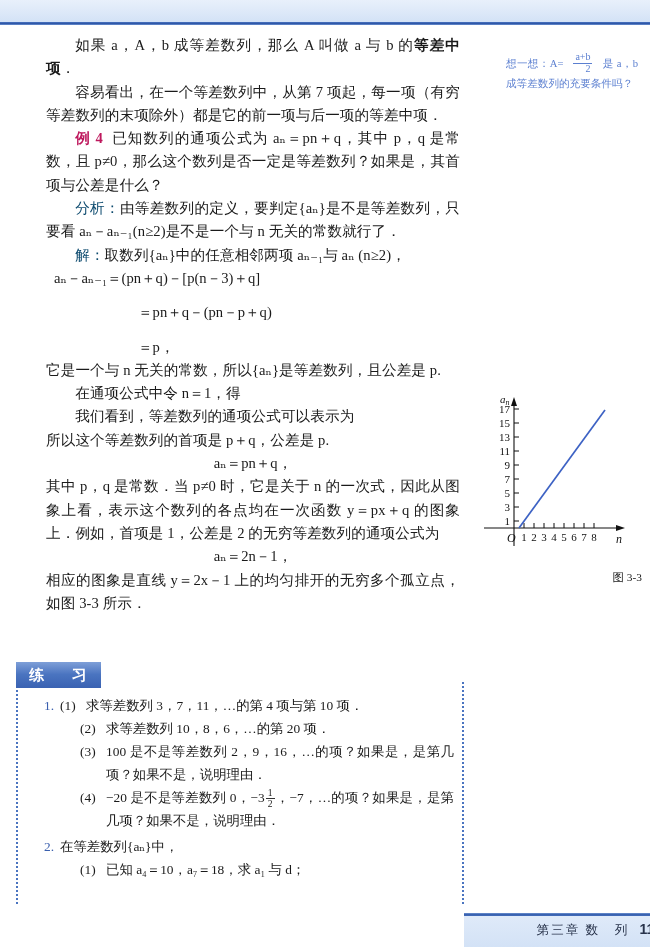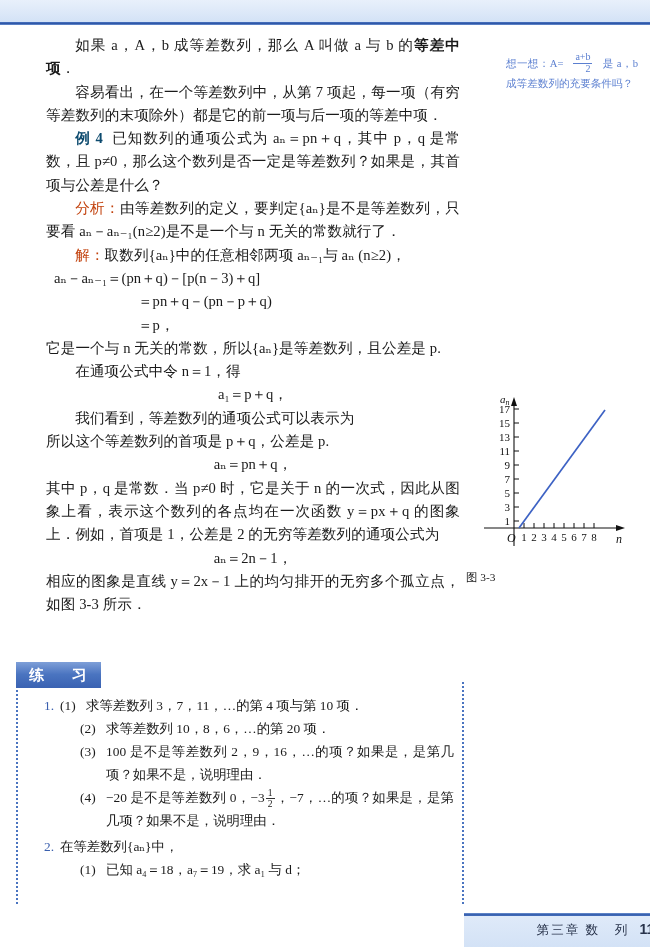--- a/index.html
+++ b/index.html
@@ -26,50 +26,50 @@
   }
   .para{
     font-size:14.6px;line-height:23.3px;
     text-align:justify;
     text-justify:inter-ideograph;
     margin:0;
     letter-spacing:0.1px;
   }
   .indent{text-indent:2em;}
   .bold-term{font-weight:bold;}
-  .tag-exam{color:#0c4a6e;font-weight:bold;margin-top:32px;}
-  .tag-sol{color:#c2410c;}
+  .tag-exam{color:#be185d;font-weight:bold;margin-top:32px;}
+  .tag-sol{color:#0c4a6e;}
   .ctr{
     font-size:14.6px;line-height:23.3px;margin:0;
     text-align:center;
   }
   .eqline{
     font-size:14.6px;line-height:23.3px;margin:0;
   }
   .eq-ind1{padding-left:8px;}
-  .eq-ind2{padding-left:92px;}
+  .eq-ind2{padding-left:92px;margin-top:11px;}
   
   .margin-note{
     position:absolute;left:506px;top:52px;width:132px;
     color:#5b7fd0;
     font-size:10.6px;line-height:20px;
     text-align:justify;
   }
   .margin-note .mfrac{
     display:inline-block;vertical-align:-0.5em;
     text-align:right;font-size:10px;line-height:1.05;margin:0 10px;
   }
   .margin-note .mfrac .nu{display:block;padding:0 2px;}
   .margin-note .mfrac .de{display:block;border-top:1px solid #5b7fd0;padding:0 2px;}
   
   .figure-box{
     position:absolute;left:466px;top:388px;width:176px;
   }
   .fig-caption{
-    text-align:left;font-size:11.4px;margin-top:6px;color:#1a1a1a;
+    text-align:right;font-size:11.4px;margin-top:6px;color:#1a1a1a;
   }
   
   .ex-wrap{
     position:absolute;left:16px;top:662px;width:450px;
   }
   .ex-head{
     position:absolute;left:0;top:0;width:85px;height:26px;
     background:linear-gradient(180deg,#7e9fd8 0%,#4a74c0 48%,#3a62b2 100%);
     color:#ffffff;font-size:15px;font-weight:bold;
     display:flex;align-items:center;justify-content:space-around;
@@ -139,21 +139,20 @@
   <p class="para indent"><span class="tag-sol">分析：</span><span>由等差数列的定义，要判定{aₙ}是不是等差数列，只要看 aₙ－aₙ₋₁(n≥2)是不是一个与 n 无关的常数就行了．</span></p>
 
   <p class="para indent"><span class="tag-sol">解：</span><span>取数列{aₙ}中的任意相邻两项 aₙ₋₁与 aₙ (n≥2)，</span></p>
 
   <p class="eqline eq-ind1">aₙ－aₙ₋₁＝(pn＋q)－[p(n－3)＋q]</p>
   <p class="eqline eq-ind2">＝pn＋q－(pn－p＋q)</p>
   <p class="eqline eq-ind2">＝p，</p>
 
   <p class="para">它是一个与 n 无关的常数，所以{aₙ}是等差数列，且公差是 p.</p>
   <p class="para indent">在通项公式中令 n＝1，得</p>
-  <p class="ctr">a₁＝p＋q，</p>
   <p class="para indent">我们看到，等差数列的通项公式可以表示为</p>
   <p class="para">所以这个等差数列的首项是 p＋q，公差是 p.</p>
   <p class="ctr">aₙ＝pn＋q，</p>
   <p class="para">其中 p，q 是常数．当 p≠0 时，它是关于 n 的一次式，因此从图象上看，表示这个数列的各点均在一次函数 y＝px＋q 的图象上．例如，首项是 1，公差是 2 的无穷等差数列的通项公式为</p>
   <p class="ctr">aₙ＝2n－1，</p>
   <p class="para">相应的图象是直线 y＝2x－1 上的均匀排开的无穷多个孤立点，如图 3-3 所示．</p>
 </div>
 
 <div class="figure-box">
   <svg width="176" height="172" viewBox="0 0 176 172">
@@ -253,21 +252,21 @@
     </div>
 
     <div class="ex-row" style="margin-top:3px">
       <span class="ex-no">2.</span>
       <span class="ex-txt">在等差数列{aₙ}中，</span>
     </div>
 
     <div class="ex-row ex-pad2">
       <span class="ex-no"></span>
       <span class="ex-sub">(1)</span>
-      <span class="ex-txt">已知 a₄＝18，a₇＝19，求 a₁ 与 d；</span>
+      <span class="ex-txt">已知 a₄＝10，a₇＝18，求 a₁ 与 d；</span>
     </div>
 
   </div>
 </div>
 
 <div class="foot-rule"></div>
 <div class="foot-band"></div>
 <div class="foot-text">
   <span>第三章</span>
   <span>数　列</span>

